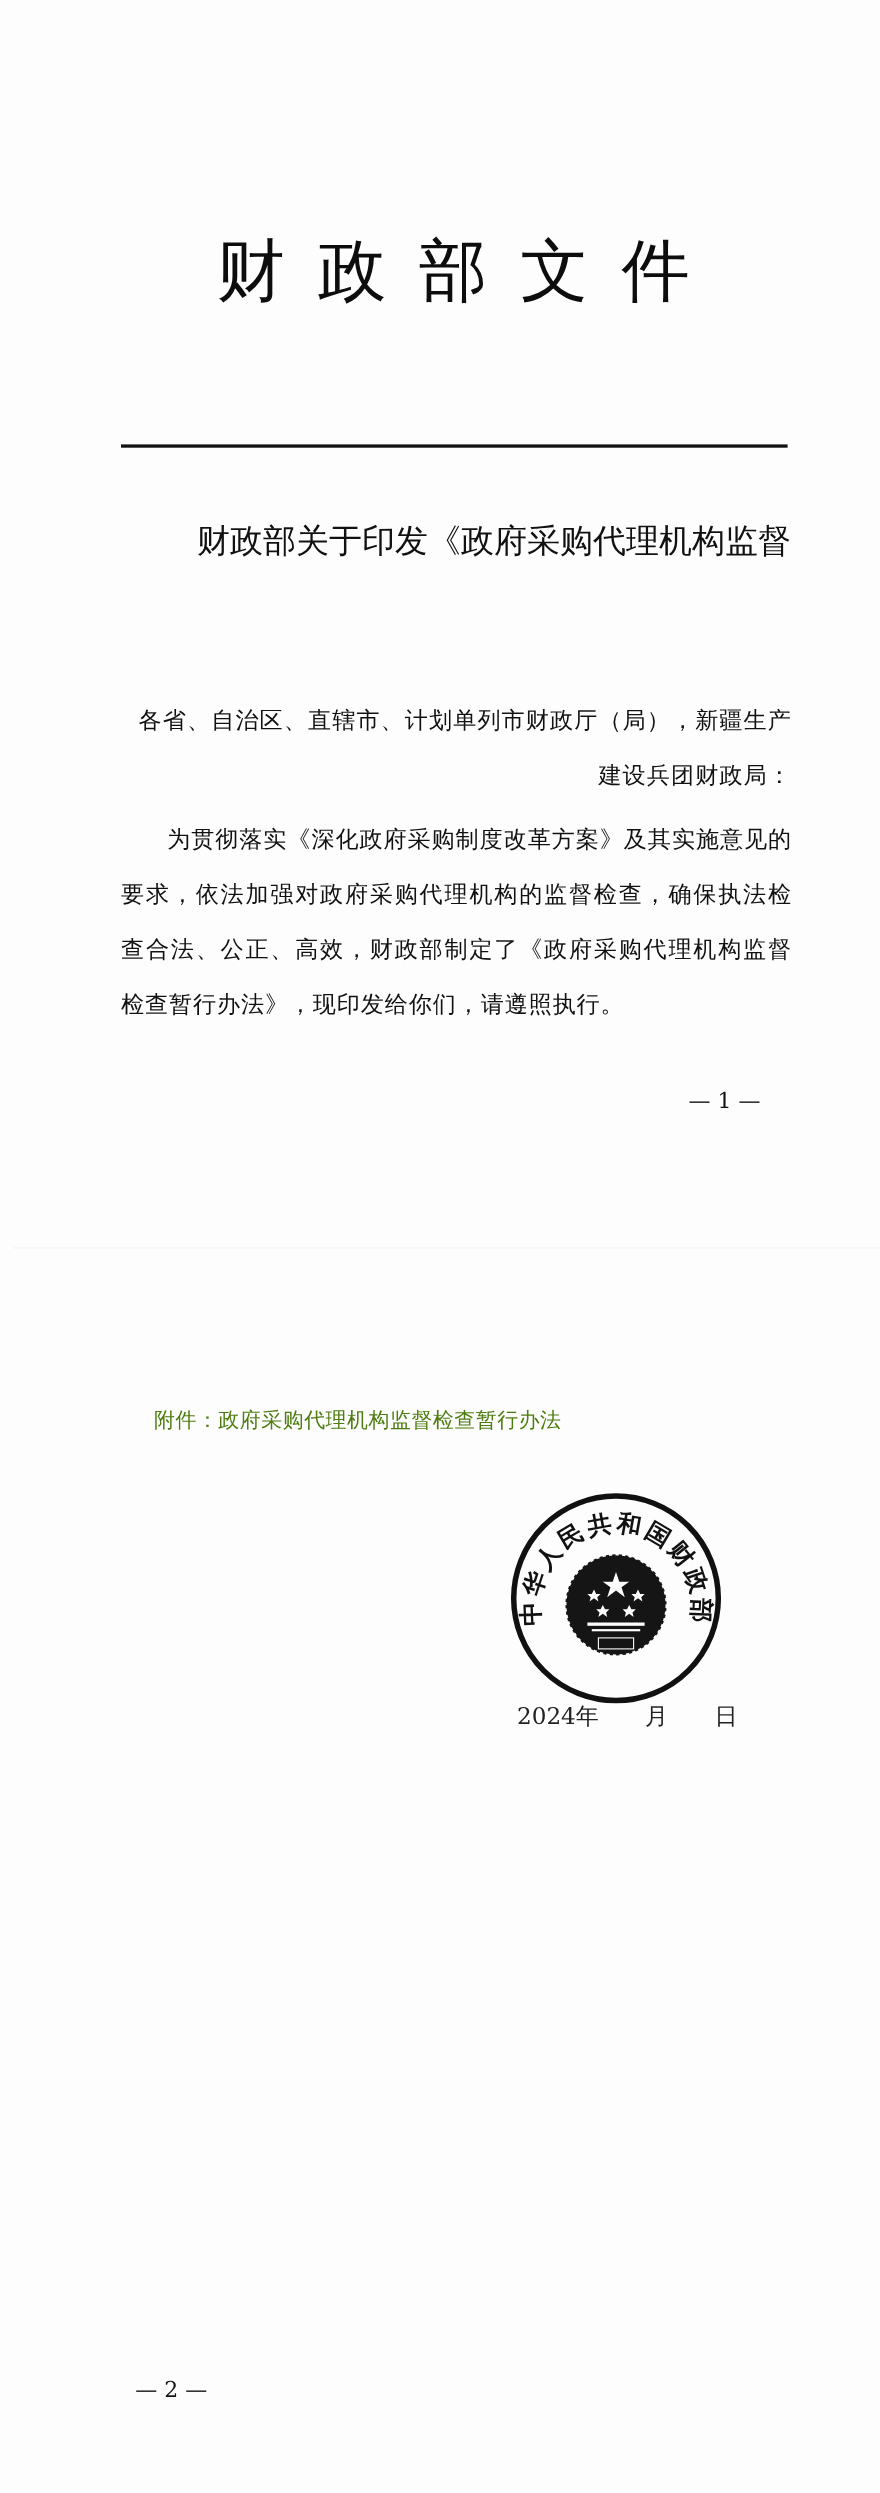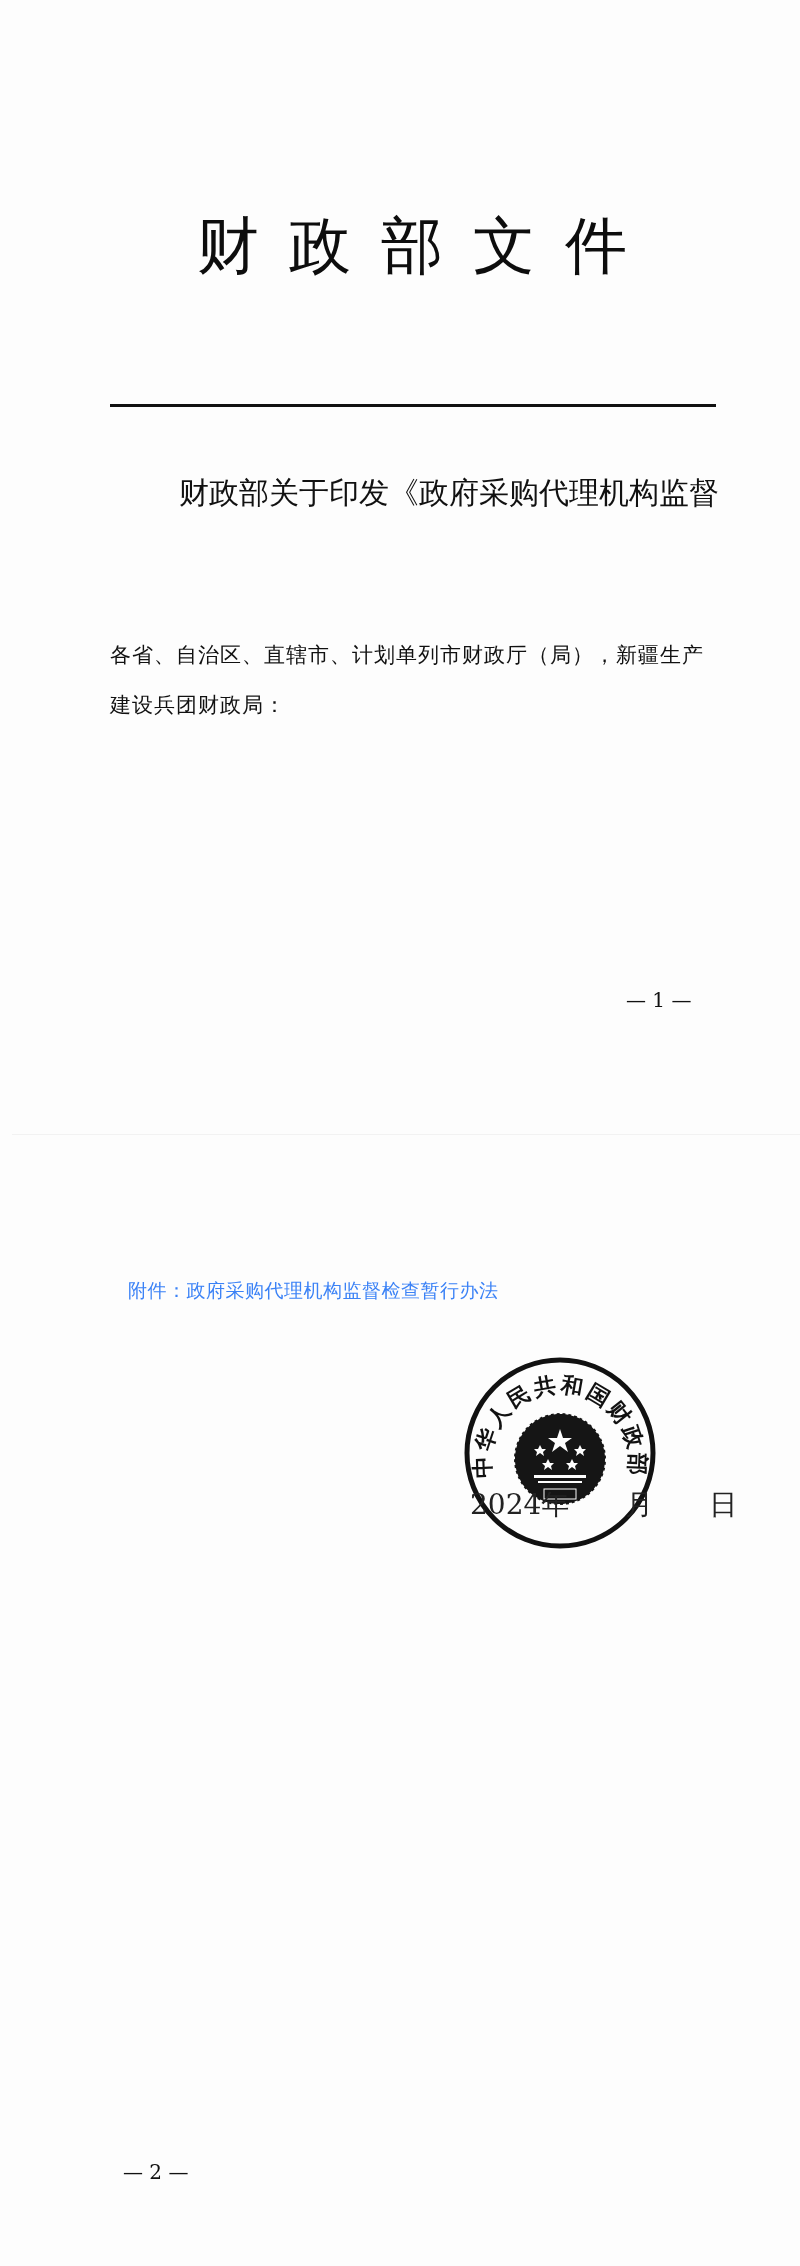--- a/index.html
+++ b/index.html
@@ -82,74 +82,77 @@
     }
     .addressee { top: 630px; }
     .paragraph { top: 738px; }
     .paragraph p {
       margin: 0;
       text-indent: 42px;
       text-align: justify;
       text-align-last: left;
       letter-spacing: 0.8px;
     }
-    .addressee p { margin: 0; letter-spacing: 1px; }
+    .addressee p { margin: 0; letter-spacing: 1px; text-align: right; }
 
     .page-number {
       position: absolute;
       font-size: 20px;
       font-family: "DejaVu Serif", "Liberation Serif", serif;
       color: #111;
     }
     .page-number-1 { top: 988px; left: 614px; }
     .page-number-2 { top: 2160px; left: 123px; }
 
     .attachment {
       position: absolute;
       top: 1278px;
-      left: 128px;
+      left: 140px;
       font-size: 19px;
       font-family: "DejaVu Sans", "Liberation Sans", sans-serif;
-      color: #3b82f6;
+      color: #4d7c0f;
       letter-spacing: 0.5px;
     }
 
     .seal {
       position: absolute;
       top: 1355px;
       left: 462px;
       width: 196px;
       height: 196px;
     }
     .seal svg { width: 196px; height: 196px; }
     .seal-date {
       position: absolute;
-      top: 1486px;
+      top: 1546px;
       left: 470px;
-      font-size: 28px;
+      font-size: 21px;
       font-family: "DejaVu Serif", "Liberation Serif", serif;
       color: #222;
       letter-spacing: 0;
     }
   </style>
 </head>
 <body>
 
 <div class="page page-1">
   <div class="doc-header">财政部文件</div>
   <div class="header-rule"></div>
 
   <div class="doc-title">
     <span class="line">财政部关于印发《政府采购代理机构监督</span>
   </div>
 
   <div class="body-text addressee">
     <p>各省、自治区、直辖市、计划单列市财政厅（局），新疆生产建设兵团财政局：</p>
   </div>
 
+  <div class="body-text paragraph">
+    <p>为贯彻落实《深化政府采购制度改革方案》及其实施意见的要求，依法加强对政府采购代理机构的监督检查，确保执法检查合法、公正、高效，财政部制定了《政府采购代理机构监督检查暂行办法》，现印发给你们，请遵照执行。</p>
+  </div>
 
   <div class="page-number page-number-1">— 1 —</div>
 </div>
 
 <div class="page page-2"></div>
 
 <div class="attachment">附件：政府采购代理机构监督检查暂行办法</div>
 
 <div class="seal">
   <svg viewBox="0 0 196 196">

